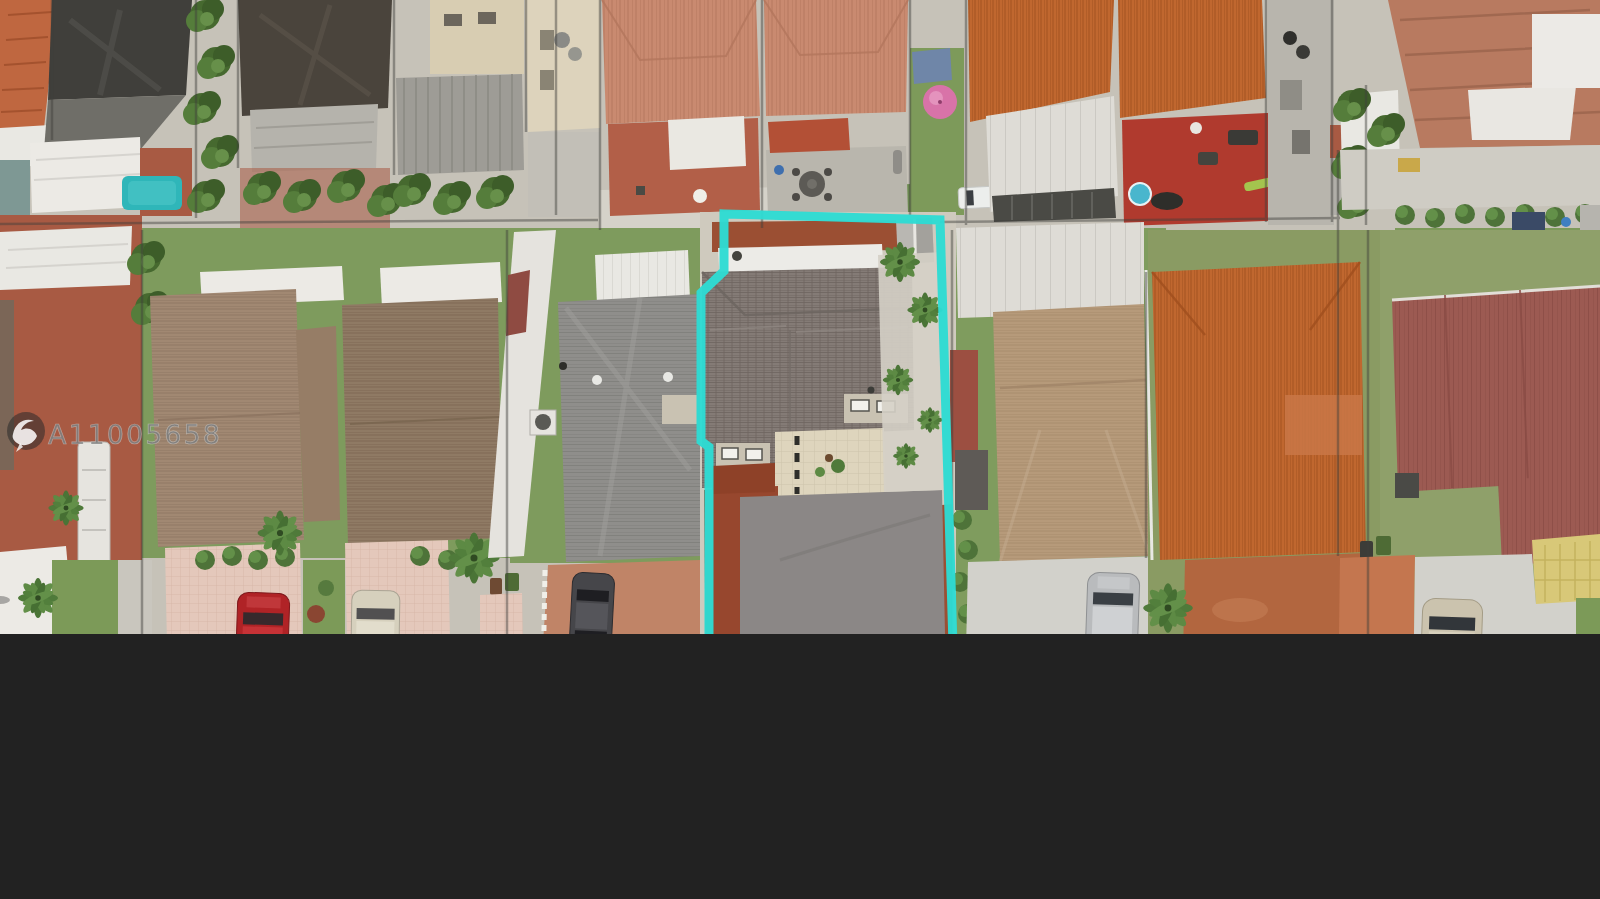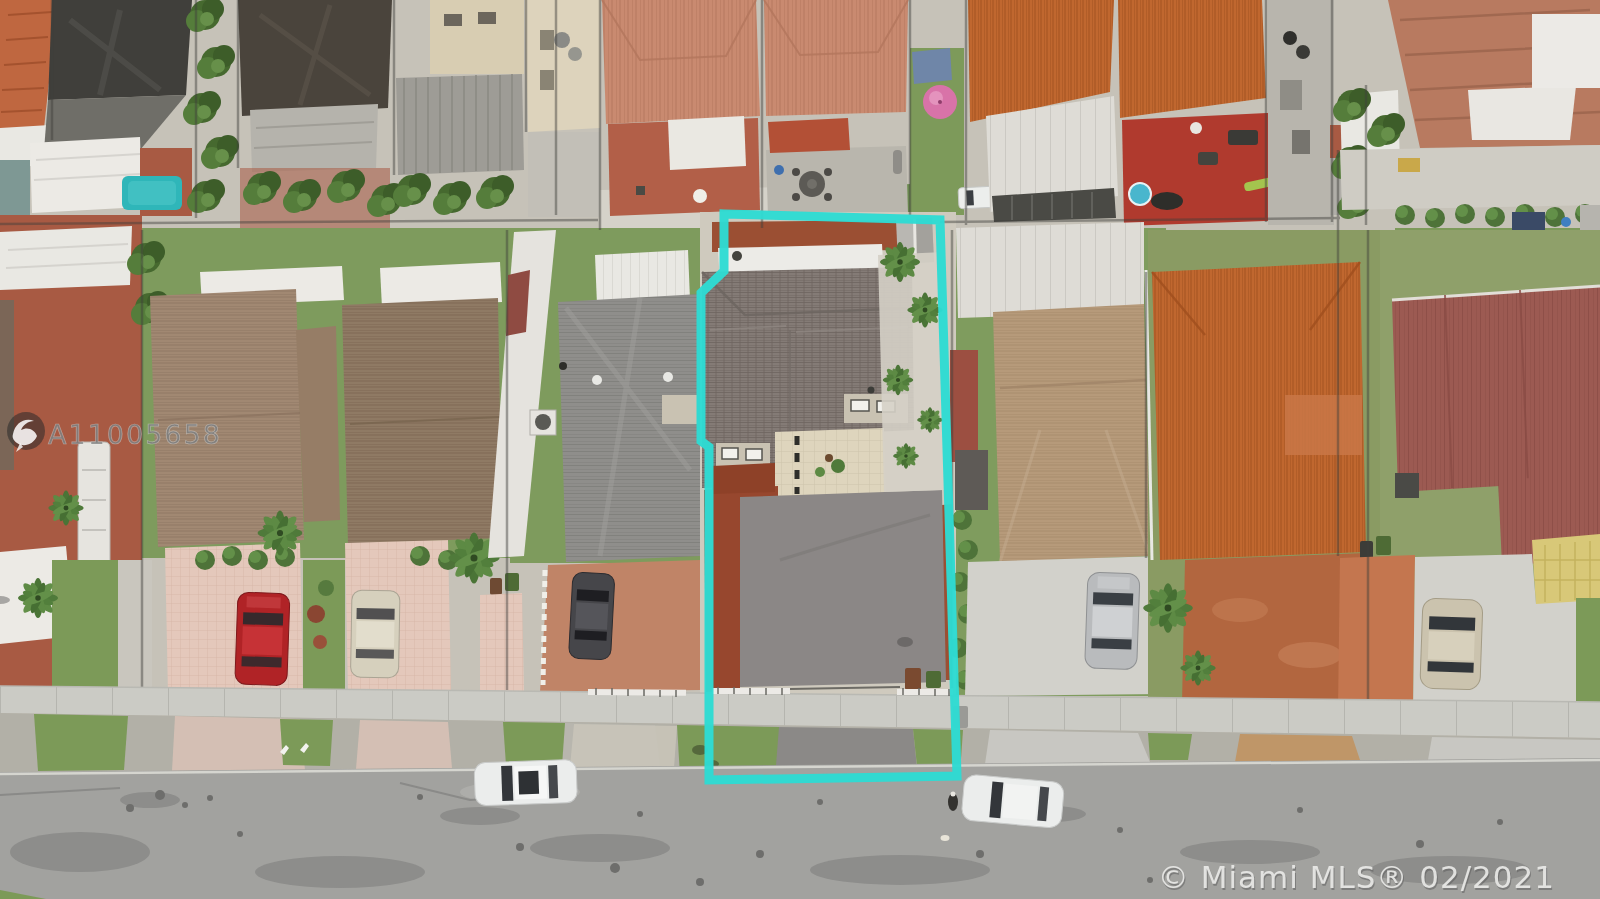--- a/index.html
+++ b/index.html
@@ -1,17 +1,17 @@
 <!DOCTYPE html>
 <html><head>
 <meta charset="utf-8">
 <style>
   html,body{margin:0;padding:0;background:#222;}
   body{font-family:"DejaVu Sans","Liberation Sans",sans-serif;}
-  .stage{position:relative;width:1600px;height:899px;overflow:hidden;background:#14b8a6;}
+  .stage{position:relative;width:1600px;height:634px;overflow:hidden;background:#14b8a6;}
   svg{display:block;}
   text{font-family:"DejaVu Sans","Liberation Sans",sans-serif;}
   .wm-main{font-size:27px;letter-spacing:2px;fill:rgba(128,128,128,0.88);stroke:rgba(255,255,255,0.35);stroke-width:0.7px;}
   .cp-main{font-size:31px;letter-spacing:1px;fill:rgba(233,233,231,0.92);}
   .cp-shadow{font-size:31px;letter-spacing:1px;fill:rgba(95,95,95,0.55);}
 </style>
 </head>
 <body>
 
 <div class="stage">

